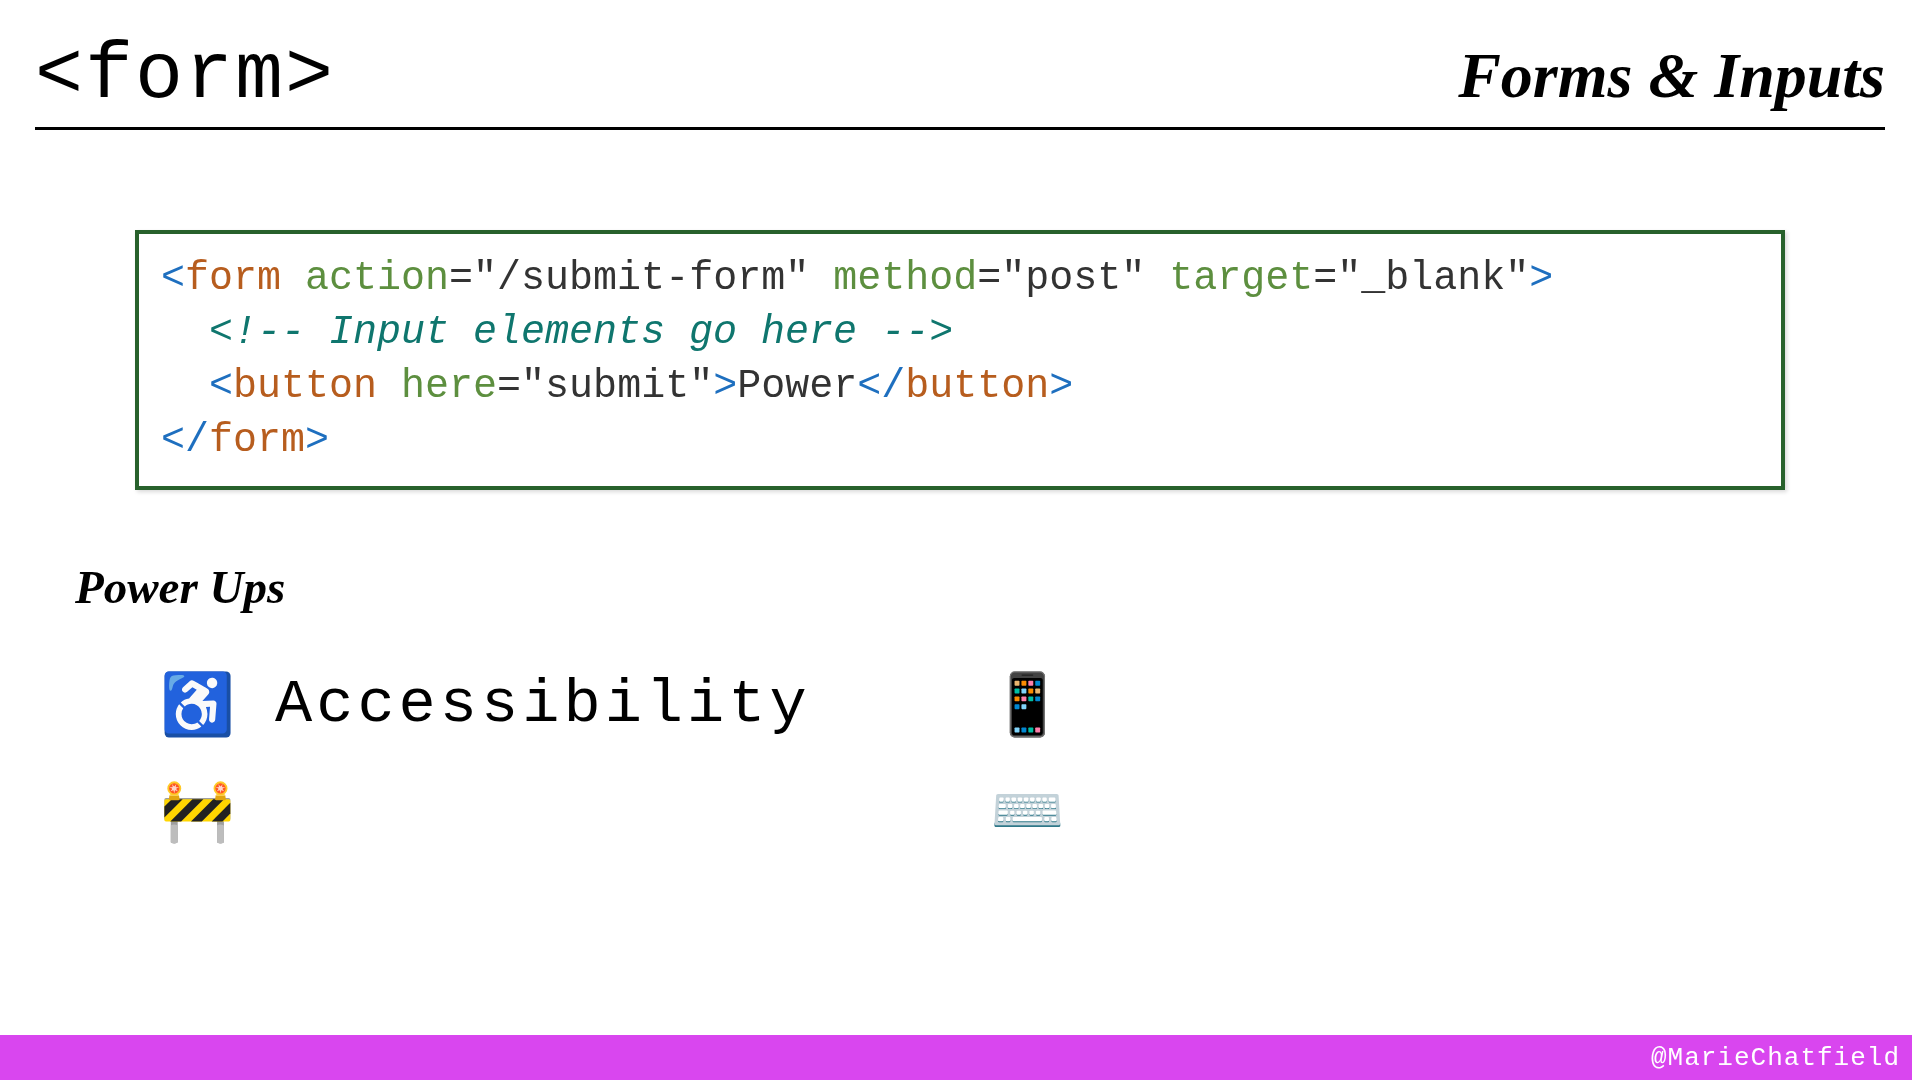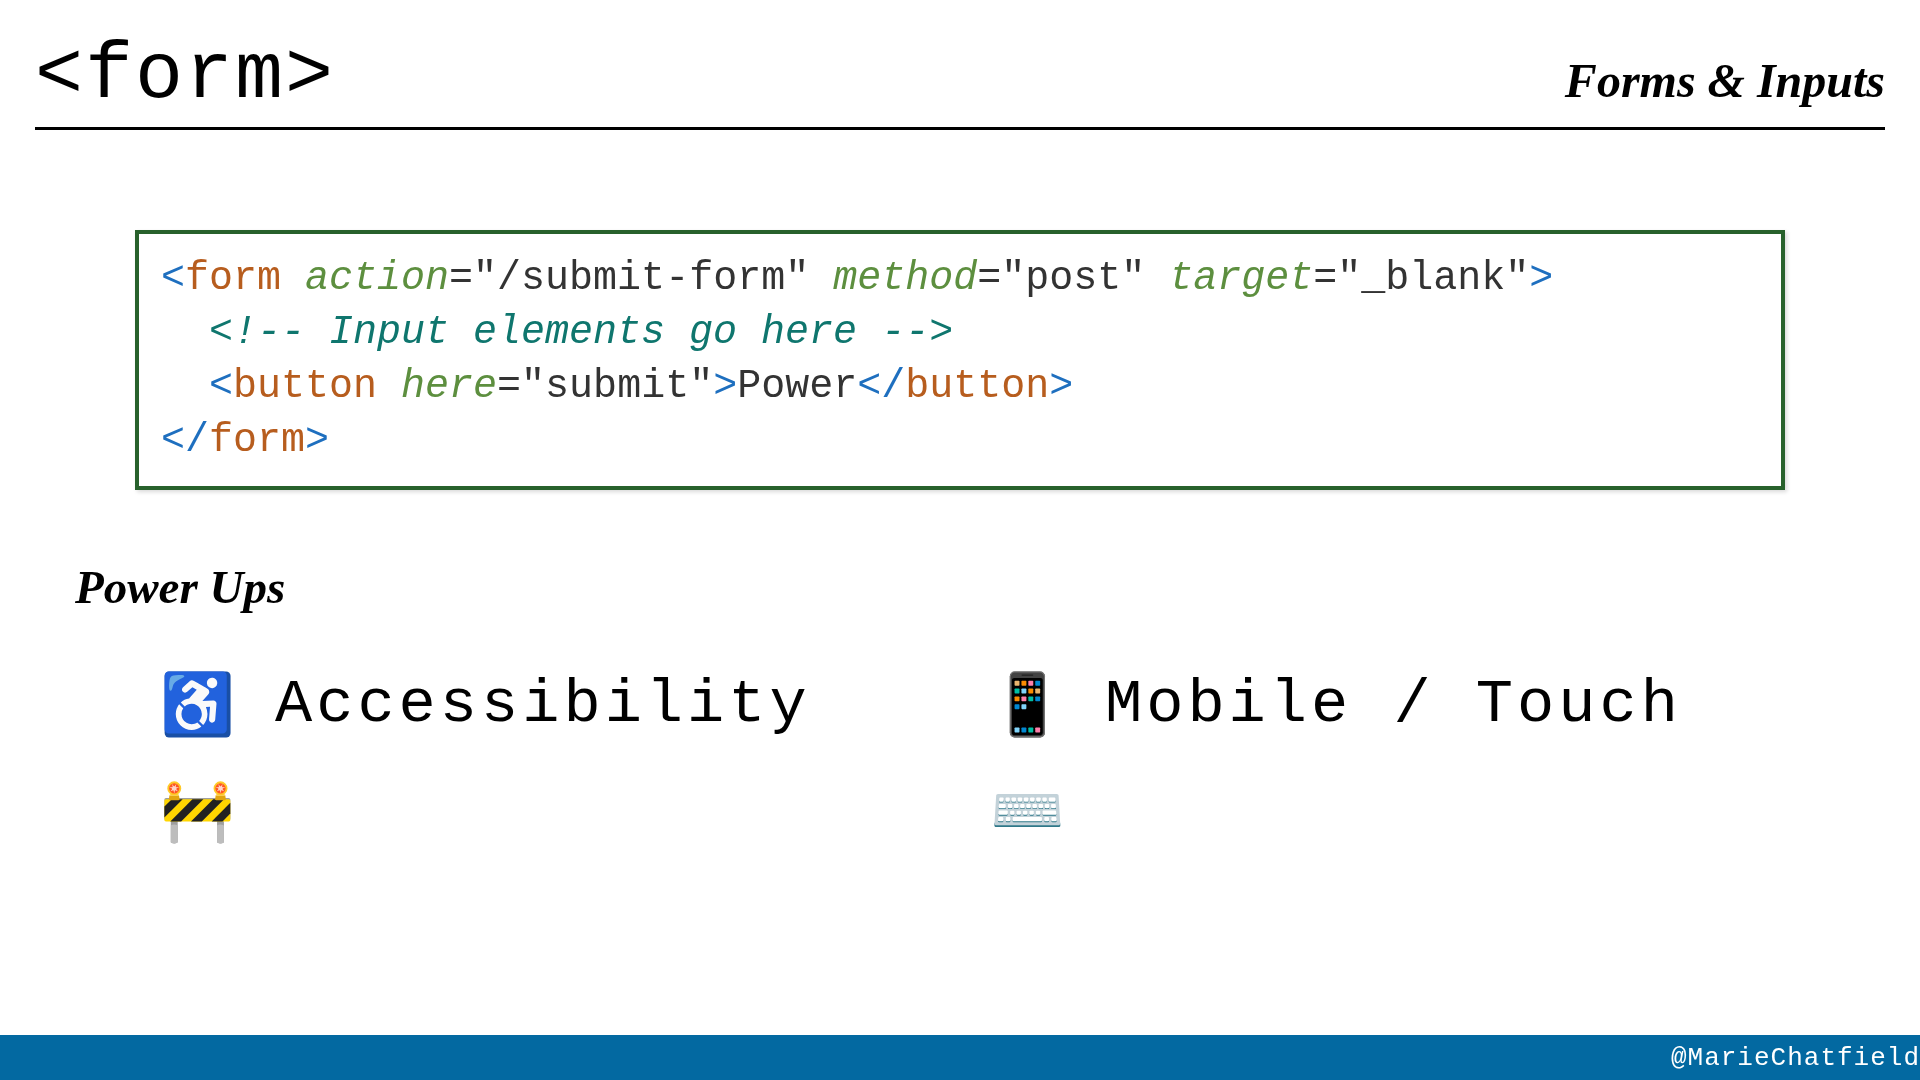--- a/index.html
+++ b/index.html
@@ -30,41 +30,41 @@
 
   .header-left {
     font-family: "Courier New", Courier, monospace;
     font-size: 80px;
     letter-spacing: 2px;
     color: #000;
   }
 
   .header-right {
     font-family: "Brush Script MT", "Segoe Script", cursive;
-    font-size: 48px;
+    font-size: 64px;
     font-style: italic;
     font-weight: bold;
     color: #000;
   }
 
   .code-block {
     margin: 100px 100px 0 100px;
     border: 4px solid #28612c;
     padding: 18px 22px;
     font-family: "Courier New", Courier, monospace;
     font-size: 40px;
     line-height: 1.35;
     color: #333;
     box-shadow: 2px 2px 4px rgba(0,0,0,0.15);
     white-space: pre;
   }
 
   .tok-bracket { color: #1e6fbf; }
   .tok-tag     { color: #b75d1e; }
-  .tok-attr    { color: #5d8f3f; font-style: italic; }
+  .tok-attr    { color: #5d8f3f; }
   .tok-punc    { color: #333; }
   .tok-val     { color: #333; }
   .tok-text    { color: #333; }
   .tok-comment { color: #0f766e; font-style: italic; }
 
   .section-title {
     margin: 70px 0 0 40px;
     font-family: "Brush Script MT", "Segoe Script", cursive;
     font-size: 47px;
     font-style: italic;
@@ -93,27 +93,28 @@
   .powerup-icon {
     font-size: 60px;
     width: 80px;
     text-align: center;
     font-family: "Apple Color Emoji","Segoe UI Emoji","Noto Color Emoji",sans-serif;
   }
 
   .footer-bar {
     position: absolute;
     left: 0;
-    right: 0;
+    right: 8px;
     bottom: 0;
     height: 45px;
-    background: #0369a1;
+    background: #d946ef;
     display: flex;
     justify-content: flex-end;
     align-items: center;
+    padding-right: 12px;
   }
 
   .footer-handle {
     font-family: "Courier New", Courier, monospace;
     font-size: 26px;
     color: #ffffff;
     letter-spacing: 1px;
   }
 </style>
 </head>
@@ -133,21 +134,20 @@
 
   <div class="section-title">Power Ups</div>
 
   <div class="powerups">
     <div class="powerup-item">
       <span class="powerup-icon">♿</span>
       <span>Accessibility</span>
     </div>
     <div class="powerup-item">
       <span class="powerup-icon">📱</span>
-      <span>Mobile / Touch</span>
     </div>
     <div class="powerup-item">
       <span class="powerup-icon">🚧</span>
     </div>
     <div class="powerup-item">
       <span class="powerup-icon">⌨️</span>
     </div>
   </div>
 
   <div class="footer-bar">

